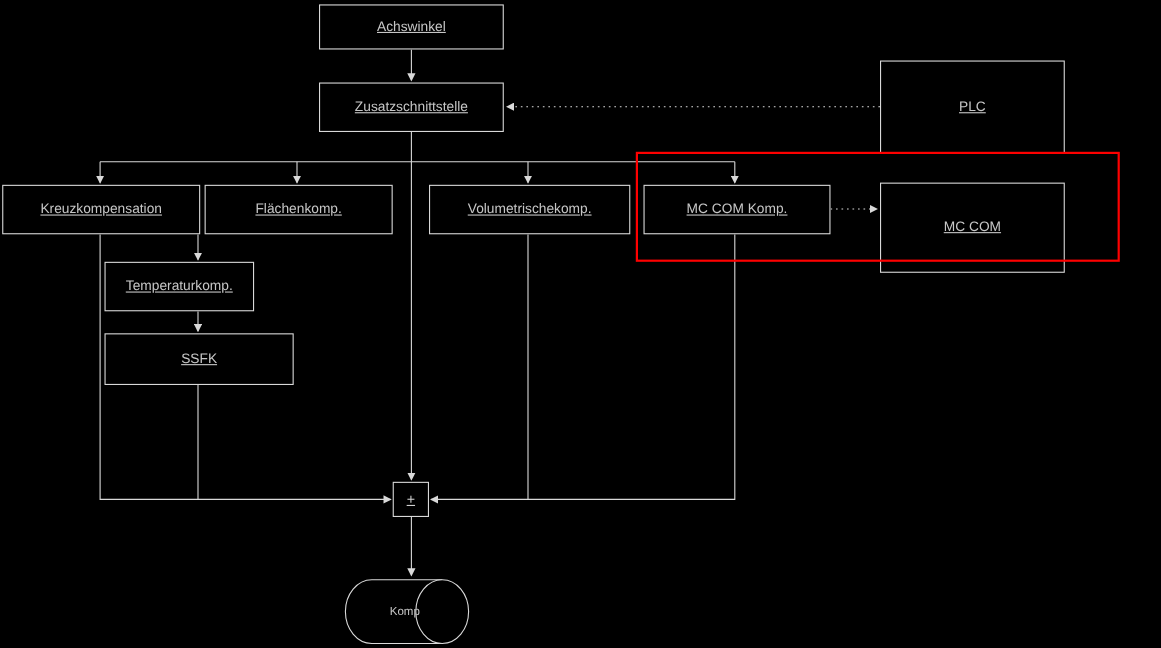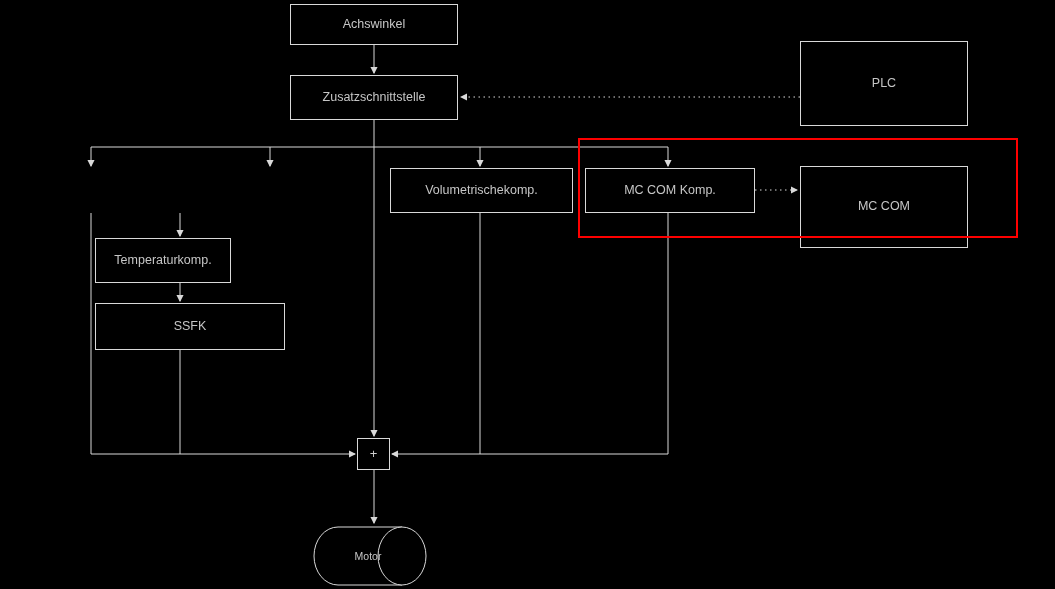--- a/index.html
+++ b/index.html
@@ -18,20 +18,21 @@
     display: flex;
     align-items: center;
     justify-content: center;
     border: 1px solid #d9d9d9;
     background: #000;
     color: #c6c6c6;
     font-size: 12.5px;
     text-align: center;
     line-height: 1.1;
     padding: 0;
+    text-decoration: underline;
   }
   .node.sum { font-size: 13px; color: #d0d0d0; }
   .label-only {
     position: absolute;
     display: flex;
     align-items: center;
     justify-content: center;
     color: #c6c6c6;
     font-size: 10.5px;
     background: transparent;
@@ -89,33 +90,35 @@
     <g>
       <path d="M402 527 H338 A 24 29 0 0 0 338 585 H402" fill="#000" stroke="#d9d9d9" stroke-width="1"></path>
       <ellipse cx="402" cy="556" rx="24" ry="29" fill="#000" stroke="#d9d9d9" stroke-width="1"></ellipse>
     </g>
   </svg>
 
   <div class="node" style="left:290px; top:4px; width:168px; height:41px;">Achswinkel</div>
 
   <div class="node" style="left:290px; top:75px; width:168px; height:45px;">Zusatzschnittstelle</div>
 
-  <div class="node" style="left:800px; top:41px; width:168px; height:85px;">PLC</div>
+  <div class="node" style="left:800px; top:55px; width:168px; height:85px;">PLC</div>
 
+  <div class="node" style="left:2px; top:168px; width:180px; height:45px;">Kreuzkompensation</div>
 
+  <div class="node" style="left:186px; top:168px; width:171px; height:45px;">Flächenkomp.</div>
 
   <div class="node" style="left:585px; top:168px; width:170px; height:45px;">MC COM Komp.</div>
 
   <div class="node" style="left:390px; top:168px; width:183px; height:45px;">Volumetrischekomp.</div>
 
   <div class="node" style="left:800px; top:166px; width:168px; height:82px;">MC COM</div>
 
   <div class="node" style="left:95px; top:238px; width:136px; height:45px;">Temperaturkomp.</div>
 
-  <div class="node" style="left:95px; top:303px; width:190px; height:47px;">SSFK</div>
+  <div class="node" style="left:95px; top:303px; width:172px; height:47px;">SSFK</div>
 
   <div class="node sum" style="left:357px; top:438px; width:33px; height:32px;">+</div>
 
-  <div class="label-only" style="left:328px; top:543px; width:80px; height:26px;">Motor</div>
+  <div class="label-only" style="left:328px; top:543px; width:80px; height:26px;">Komp</div>
 
   <div class="hl" style="left:578px; top:138px; width:440px; height:100px;"></div>
 
 </div>
 
 </body></html>

